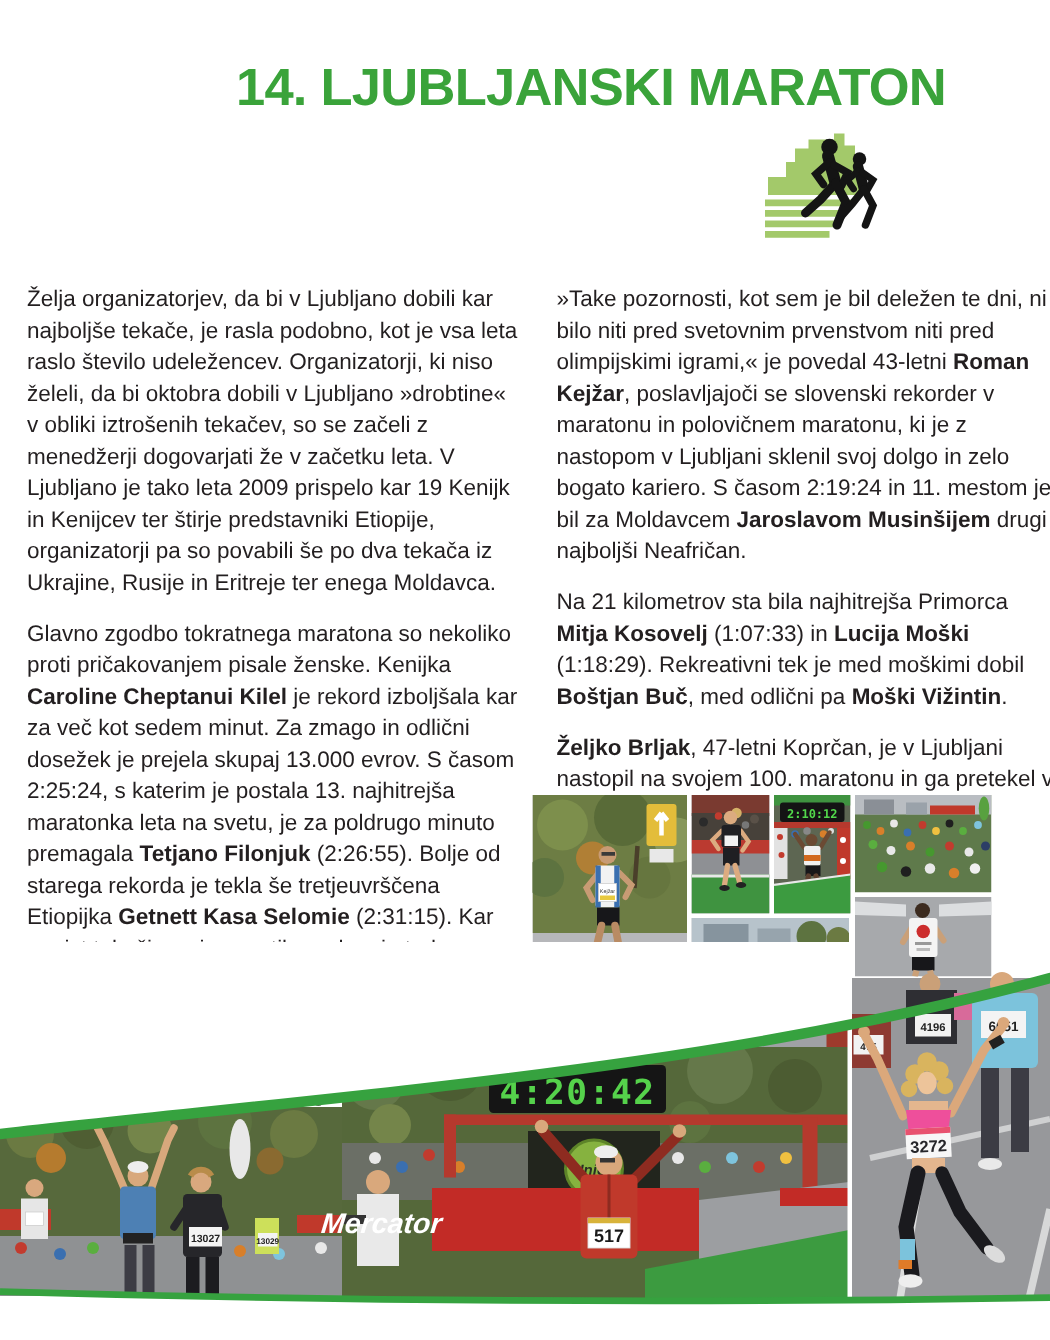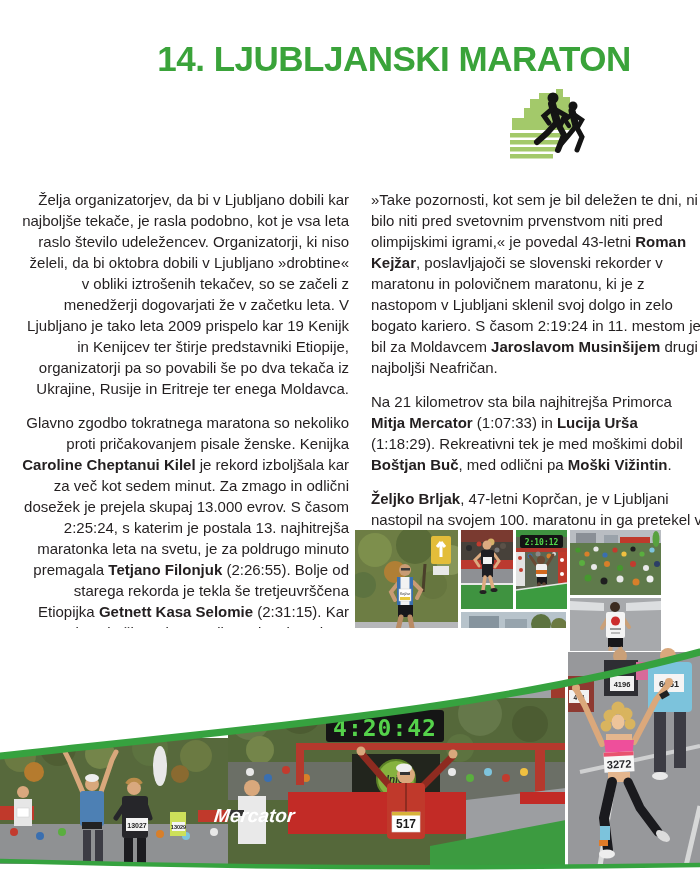--- a/index.html
+++ b/index.html
@@ -7,21 +7,21 @@
         font-family:"Liberation Sans",sans-serif;}
   
   .title-block{position:absolute;top:36px;left:0;width:700px;text-align:center;
                color:var(--accent,#3aa33a);font-weight:bold;letter-spacing:-0.5px;padding-left:44px;}
   .title-line1{font-size:35px;line-height:46px;}
   .title-line2,.title-line3{font-size:33px;line-height:47px;}
   .logo{position:absolute;left:506px;top:86px;width:90px;height:76px;}
   
   .col{position:absolute;top:189px;font-size:15px;line-height:21px;color:var(--bodytext,#231f20);}
   .col p{margin:0 0 13px 0;}
-  .col-left{left:18px;width:331px;text-align:right;}
+  .col-left{left:18px;width:331px;}
   .col-right{left:357px;width:335px;margin-left:14px;}
   .b{font-weight:bold;}
   
   .ph{position:absolute;display:block;}
   .clockfont{font-family:"DejaVu Sans Mono",monospace;font-weight:bold;}
   .bibfont{font-family:"Liberation Sans",sans-serif;font-weight:bold;}
 </style>
 </head>
 <body>
 
@@ -55,21 +55,21 @@
     </g>
   </svg>
 
   <div class="col col-left">
     <p><span>Želja organizatorjev, da bi v Ljubljano dobili kar najboljše tekače, je rasla podobno, kot je vsa leta raslo število udeležencev. Organizatorji, ki niso želeli, da bi oktobra dobili v Ljubljano »drobtine« v obliki iztrošenih tekačev, so se začeli z menedžerji dogovarjati že v začetku leta. V Ljubljano je tako leta 2009 prispelo kar 19 Kenijk in Kenijcev ter štirje predstavniki Etiopije, organizatorji pa so povabili še po dva tekača iz Ukrajine, Rusije in Eritreje ter enega Moldavca.</span></p>
     <p><span>Glavno zgodbo tokratnega maratona so nekoliko proti pričakovanjem pisale ženske. Kenijka </span><span class="b">Caroline Cheptanui Kilel</span><span> je rekord izboljšala kar za več kot sedem minut. Za zmago in odlični dosežek je prejela skupaj 13.000 evrov. S časom 2:25:24, s katerim je postala 13. najhitrejša maratonka leta na svetu, je za poldrugo minuto premagala </span><span class="b">Tetjano Filonjuk</span><span> (2:26:55). Bolje od starega rekorda je tekla še tretjeuvrščena Etiopijka </span><span class="b">Getnett Kasa Selomie</span><span> (2:31:15). Kar enajst tekačic se je spustilo pod mejo treh ur, zadnja med njimi </span><span class="b">Daneja Grandovec</span><span>, ki je bila najboljša Slovenka (2:52:14).</span></p>
     <p><span>Moški so prav tako izboljšali rekord, a se pod mejo 2:10, ki bi prinesla zmagovalcu 20.000 evrov, niso spustili. S časom 2:10:12 je zmagal Kenijec </span><span class="b">William Biama</span><span>.</span></p>
   </div>
   <div class="col col-right">
     <p><span>»Take pozornosti, kot sem je bil deležen te dni, ni bilo niti pred svetovnim prvenstvom niti pred olimpijskimi igrami,« je povedal 43-letni </span><span class="b">Roman Kejžar</span><span>, poslavljajoči se slovenski rekorder v maratonu in polovičnem maratonu, ki je z nastopom v Ljubljani sklenil svoj dolgo in zelo bogato kariero. S časom 2:19:24 in 11. mestom je bil za Moldavcem </span><span class="b">Jaroslavom Musinšijem</span><span> drugi najboljši Neafričan.</span></p>
-    <p><span>Na 21 kilometrov sta bila najhitrejša Primorca </span><span class="b">Mitja Mercator</span><span> (1:07:33) in </span><span class="b">Lucija Urša</span><span> (1:18:29). Rekreativni tek je med moškimi dobil </span><span class="b">Boštjan Buč</span><span>, med odlični pa </span><span class="b">Moški Vižintin</span><span>.</span></p>
+    <p><span>Na 21 kilometrov sta bila najhitrejša Primorca </span><span class="b">Mitja Kosovelj</span><span> (1:07:33) in </span><span class="b">Lucija Moški</span><span> (1:18:29). Rekreativni tek je med moškimi dobil </span><span class="b">Boštjan Buč</span><span>, med odlični pa </span><span class="b">Moški Vižintin</span><span>.</span></p>
     <p><span class="b">Željko Brljak</span><span>, 47-letni Koprčan, je v Ljubljani nastopil na svojem 100. maratonu in ga pretekel v času 3:46.</span></p>
   </div>
 
   <svg class="ph" style="left:355px;top:530px" width="103" height="176" viewBox="0 0 103 176">
     <rect width="103" height="176" fill="#b6b7ba"></rect>
     <rect width="103" height="92" fill="#6d7d44"></rect>
     <circle cx="20" cy="20" r="17" fill="#7d8f4c"></circle>
       <circle cx="60" cy="15" r="19" fill="#596b38"></circle>
     <circle cx="96" cy="30" r="15" fill="#87975a"></circle>
       <circle cx="40" cy="42" r="11" fill="#b07f35"></circle>

